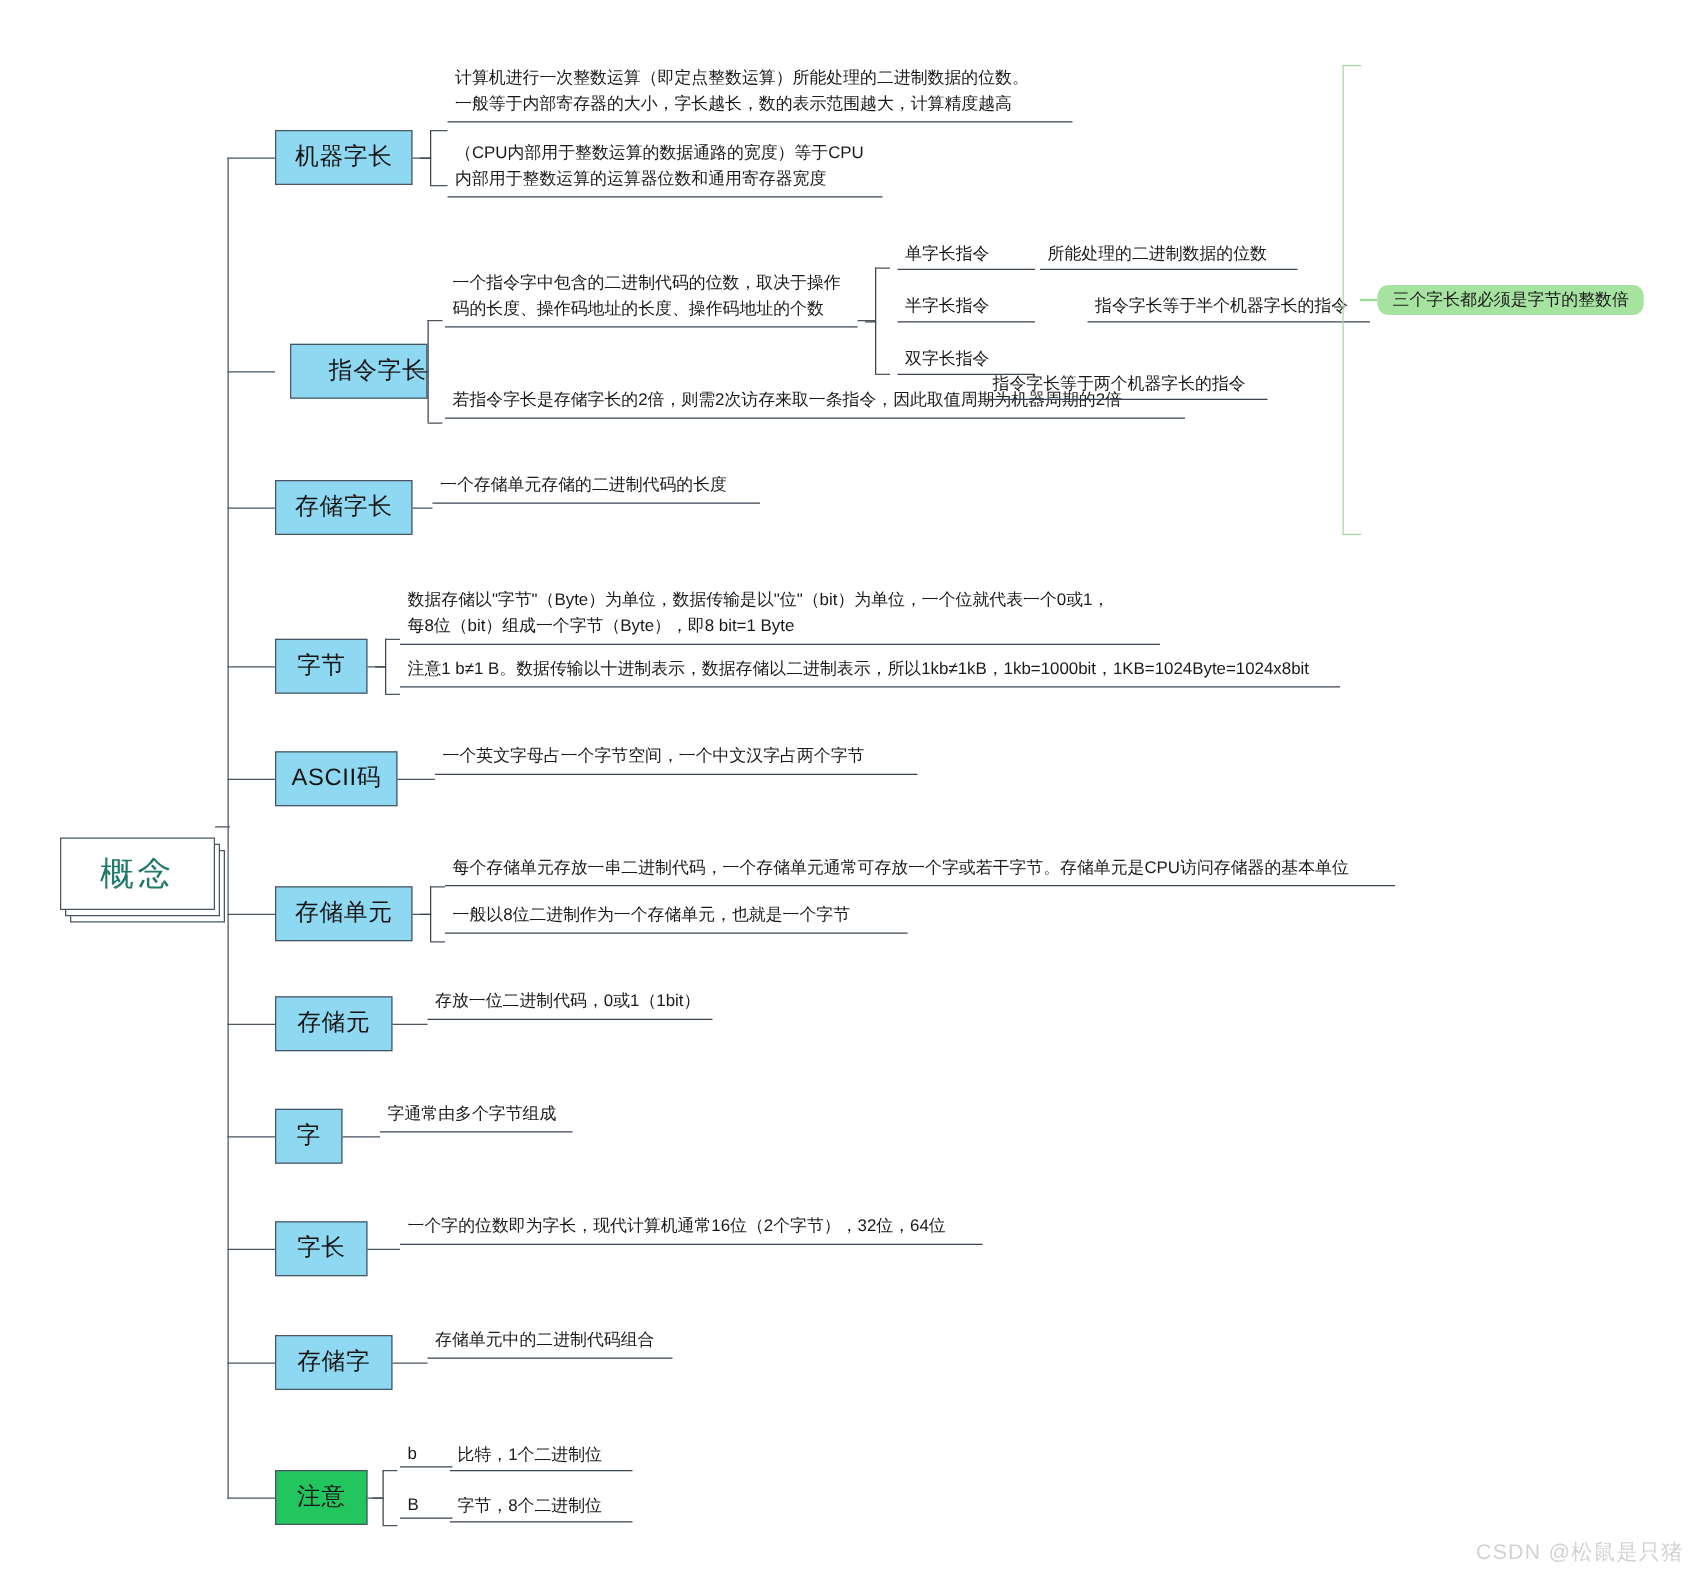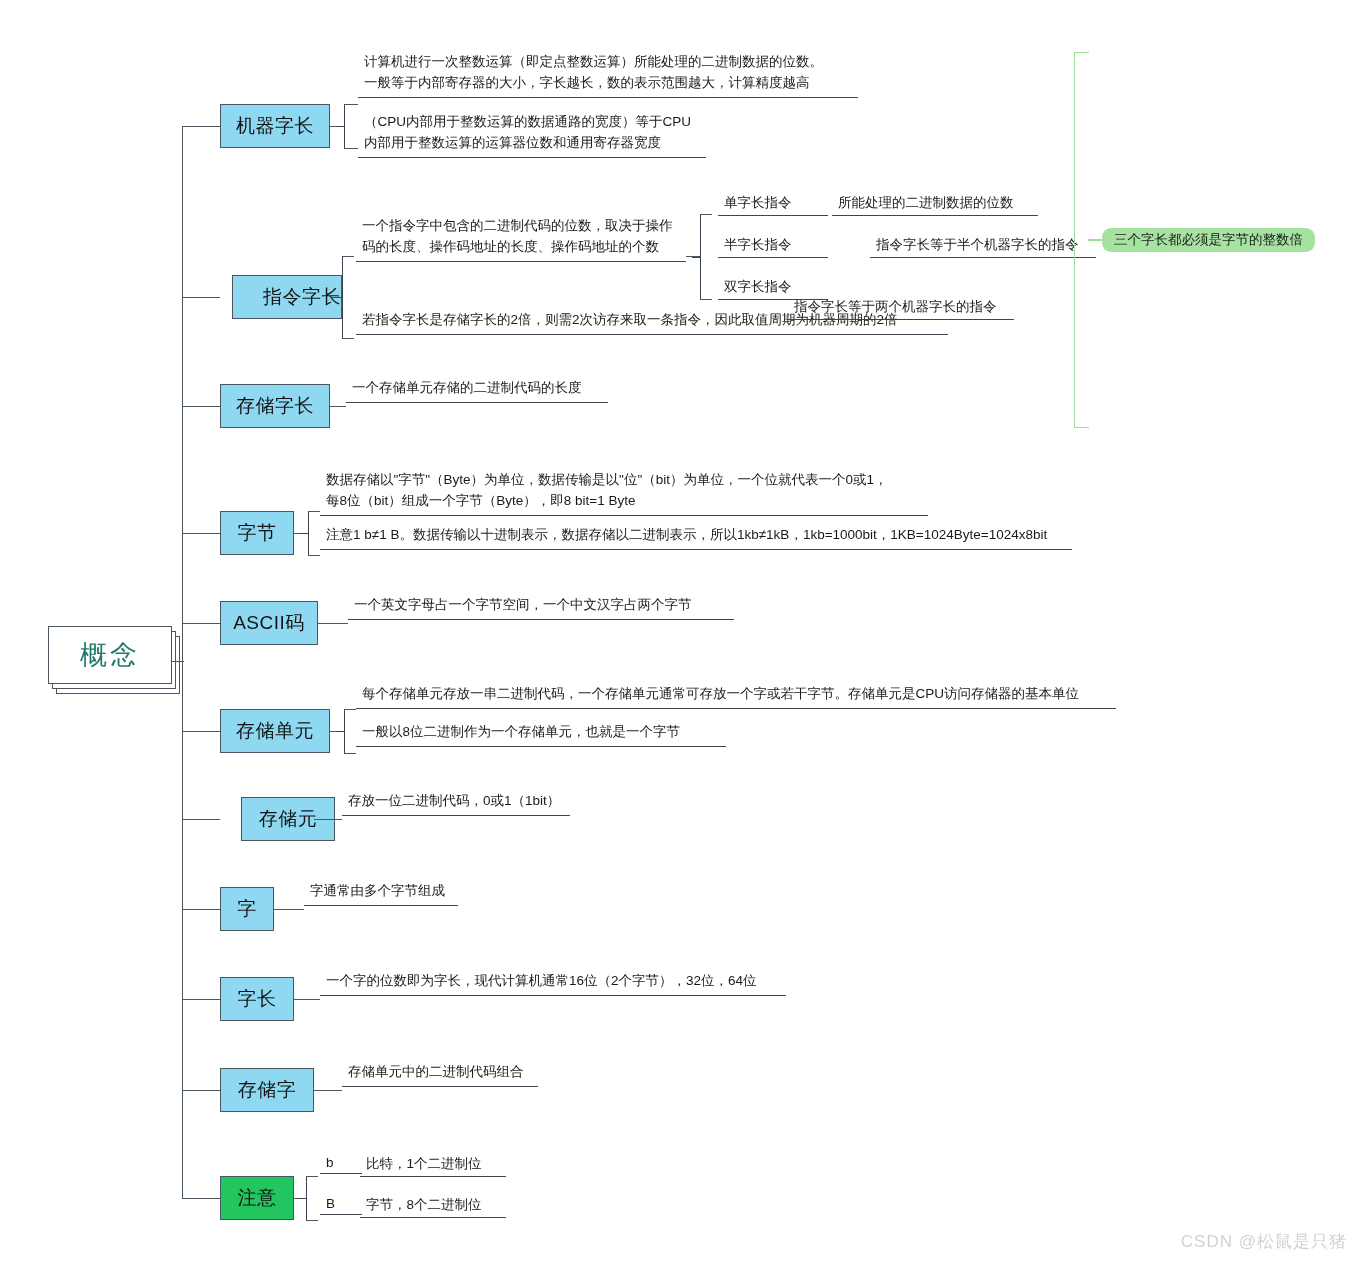--- a/index.html
+++ b/index.html
@@ -23,21 +23,21 @@
     color:#141414;
     letter-spacing:.5px;
     white-space:nowrap;
   }
   .node.plain{background:#22c55e;}
 
   
   .root-wrap{position:absolute;}
   .root-card{
     position:absolute;box-sizing:border-box;
-    background:#ffffff;border:1.2px solid #4a5560;
+    background:#ffffff;border:1.2px solid #4a5560;margin-top:44px;
   }
   .root-card.c1{left:8px;top:10px;}
   .root-card.c2{left:4px;top:5px;}
   .root-card.c3{left:0;top:0;
     display:flex;align-items:center;justify-content:center;
     font-size:27px;color:#1f7a6a;letter-spacing:3px;}
 
   
   .ln{position:absolute;background:#4a5560;}
   .ln.h{height:1.4px;}
@@ -192,21 +192,21 @@
   <div class="bracket" style="left:344px;top:709px;height:44px;">
     <div class="stub"></div>
   </div>
   <div class="ln h" style="left:344px;top:709px;width:12px;"></div>
   <div class="ln h" style="left:344px;top:753px;width:12px;"></div>
 
   <div class="desc" style="left:356px;top:684px;width:760px;">每个存储单元存放一串二进制代码，一个存储单元通常可存放一个字或若干字节。存储单元是CPU访问存储器的基本单位</div>
   <div class="desc" style="left:356px;top:722px;width:370px;">一般以8位二进制作为一个存储单元，也就是一个字节</div>
 
   <div class="ln h" style="left:182px;top:819px;width:38px;"></div>
-  <div class="node" style="left:220px;top:797px;width:94px;height:44px;margin-left:21px;">
+  <div class="node" style="left:220px;top:797px;width:94px;height:44px;">
     <span>存储元</span>
   </div>
   <div class="ln h" style="left:314px;top:819px;width:28px;"></div>
   <div class="desc" style="left:342px;top:791px;width:228px;">存放一位二进制代码，0或1（1bit）</div>
 
   <div class="ln h" style="left:182px;top:909px;width:38px;"></div>
   <div class="node" style="left:220px;top:887px;width:54px;height:44px;">
     <span>字</span>
   </div>
   <div class="ln h" style="left:274px;top:909px;width:30px;"></div>

